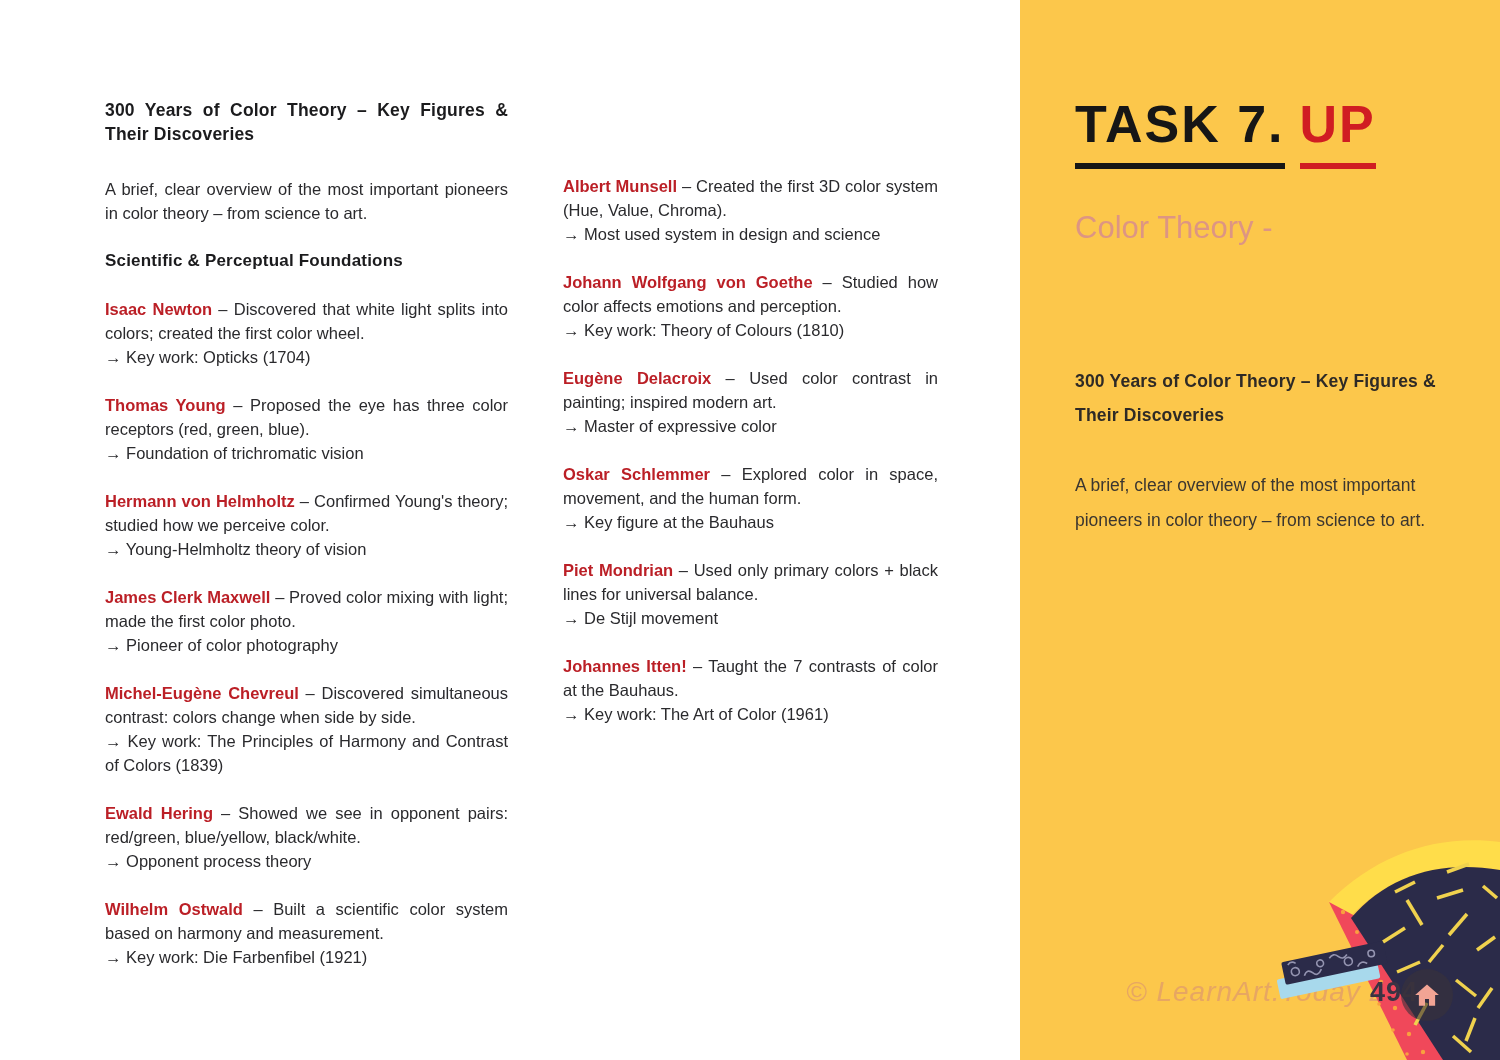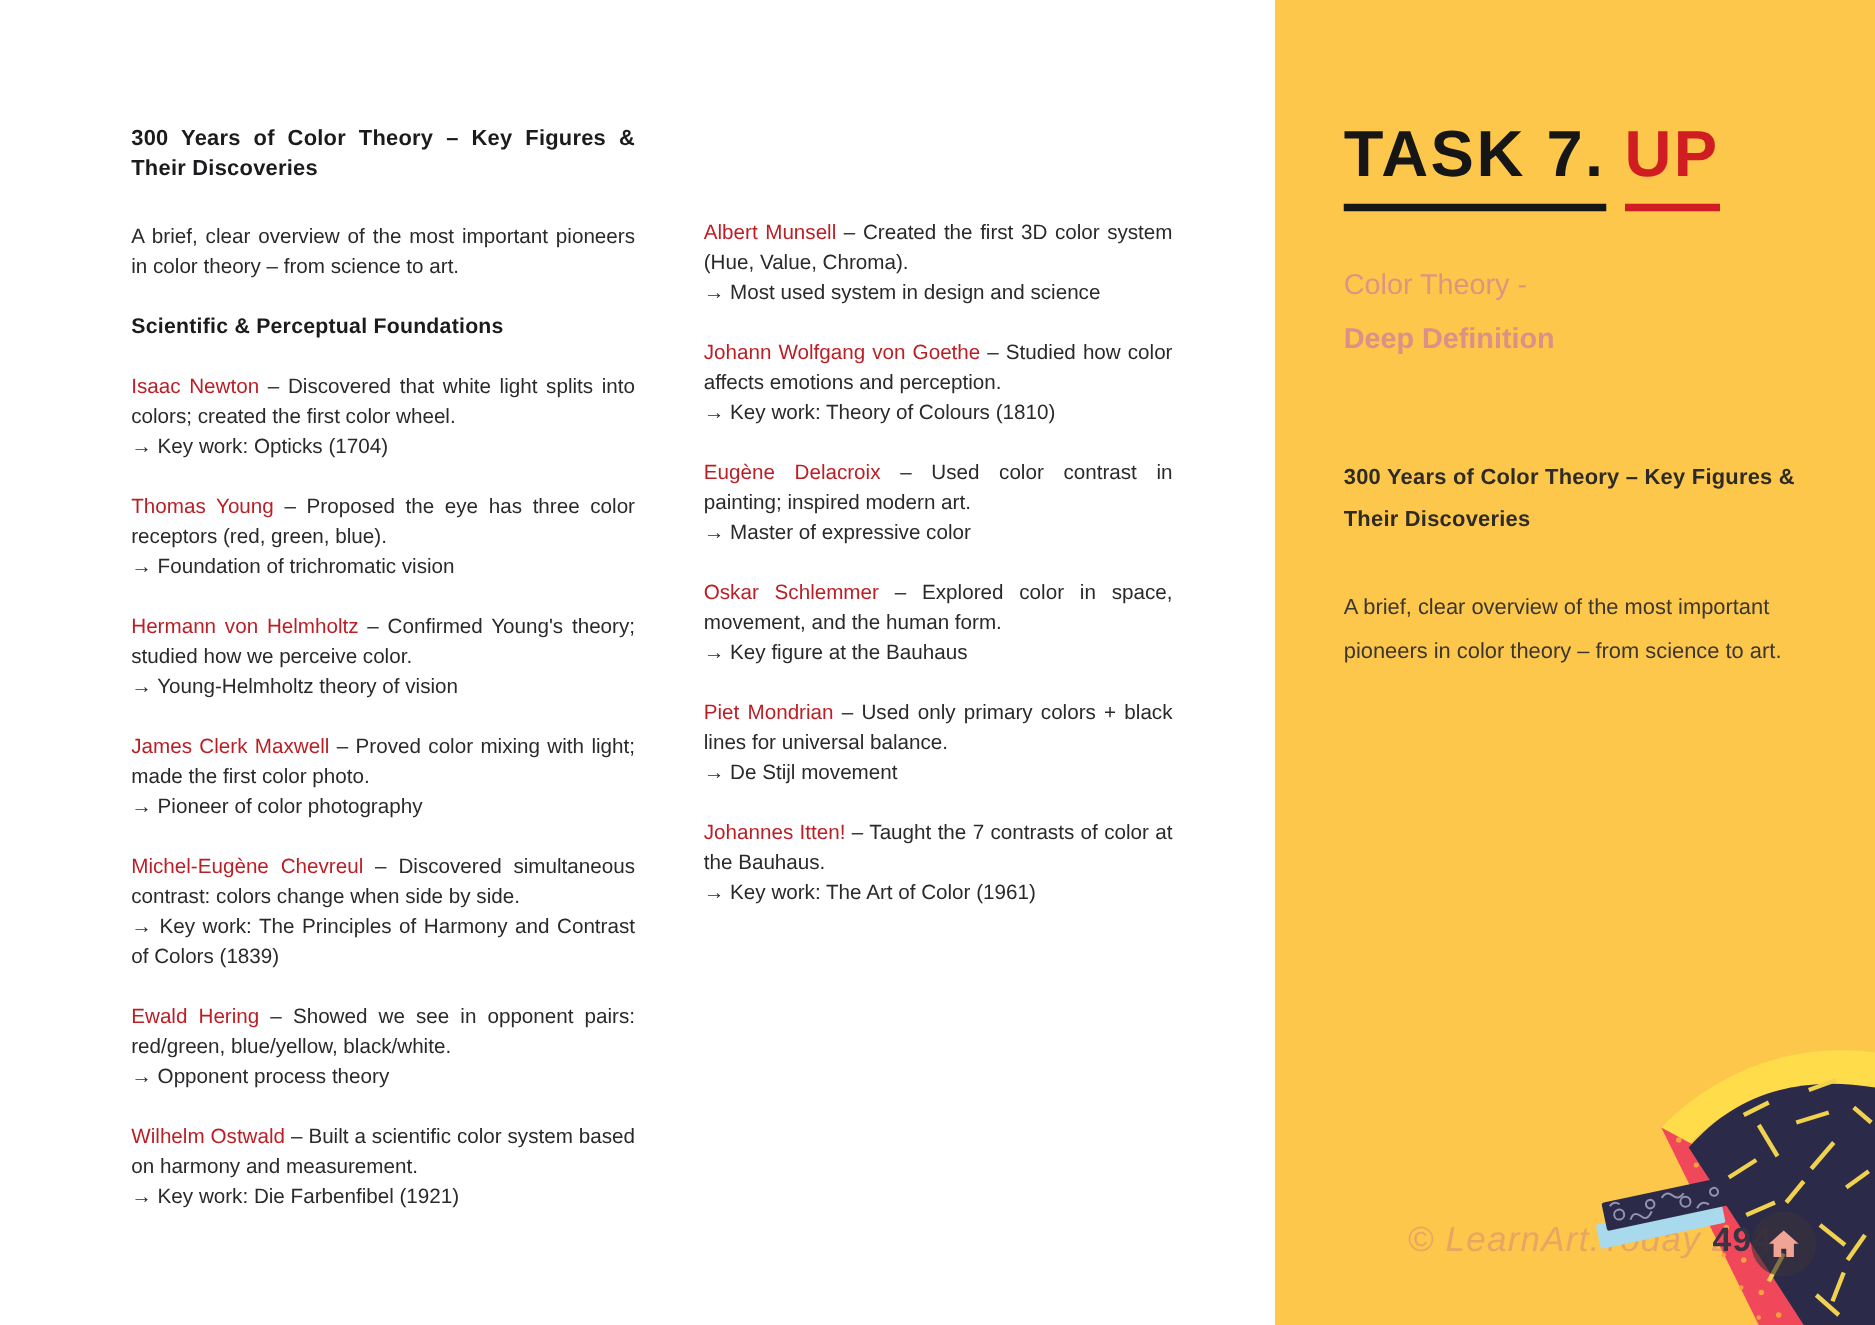--- a/index.html
+++ b/index.html
@@ -28,33 +28,33 @@
   .col .title{
     font-size:17.5px;font-weight:700;color:#1B1B1D;
     text-align:justify;line-height:24px;margin:0 0 31px 0;letter-spacing:.2px;
   }
   .col .para{text-align:justify;margin:0 0 24px 0;}
   .col .heading{
     font-size:17px;font-weight:700;color:#1B1B1D;line-height:24px;
     margin:0 0 24px 0;letter-spacing:.2px;
   }
   .col .entry{text-align:justify;margin:0 0 24px 0;}
-  .col .fname{color:var(--name-red);font-weight:400;}
+  .col .fname{color:var(--name-red);font-weight:700;}
   
   .sidebar{
     position:absolute;left:1020px;top:0;width:480px;height:1060px;
     background:var(--sidebar-yellow);overflow:hidden;
   }
   .task-title{position:absolute;left:55px;top:94px;white-space:nowrap;}
   .task-title span{
     display:inline-block;font-size:52px;font-weight:700;letter-spacing:2px;
     color:#161616;border-bottom:6px solid #161616;padding-bottom:9px;
   }
   .task-title .task-up{color:var(--up-red);border-bottom-color:var(--up-red);margin-left:15px;}
-  .subtitle{position:absolute;left:55px;top:206px;font-size:23px;line-height:43px;color:var(--subtitle-pink);}
+  .subtitle{position:absolute;left:55px;top:206px;font-size:31px;line-height:43px;color:var(--subtitle-pink);}
   .subtitle .sub1{font-weight:400;opacity:.92;}
   .subtitle .sub2{font-weight:700;}
   .sb-heading{
     position:absolute;left:55px;top:364px;width:362px;
     font-size:17.5px;font-weight:700;line-height:34px;color:#2E2A26;letter-spacing:.2px;
   }
   .sb-para{
     position:absolute;left:55px;top:468px;width:352px;
     font-size:17.5px;line-height:35px;color:#3B3630;
   }
@@ -109,21 +109,20 @@
     </div>
 
   <aside class="sidebar">
 
     <div class="task-title">
       <span class="task-main">TASK 7.</span><span class="task-up">UP</span>
     </div>
 
     <div class="subtitle">
       <div class="sub1">Color Theory -</div>
-      <div class="sub2">Deep Definition</div>
     </div>
 
     <h2 class="sb-heading">300 Years of Color Theory – Key Figures &amp; Their Discoveries</h2>
     <p class="sb-para">A brief, clear overview of the most important pioneers in color theory – from science to art.</p>
 
     <div class="watermark">© LearnArt.Today 2025</div>
 
     <div class="brush-decoration">
       <svg width="125" height="75" viewBox="0 0 125 75">
         <g transform="rotate(-12 62 37)">

